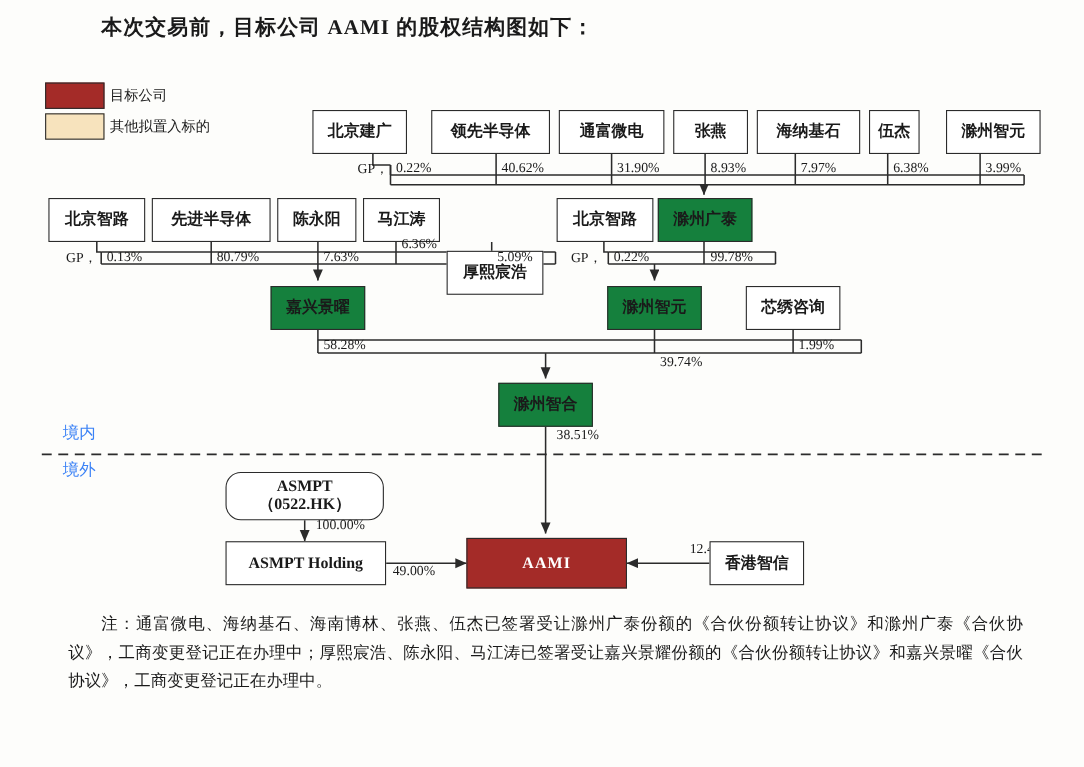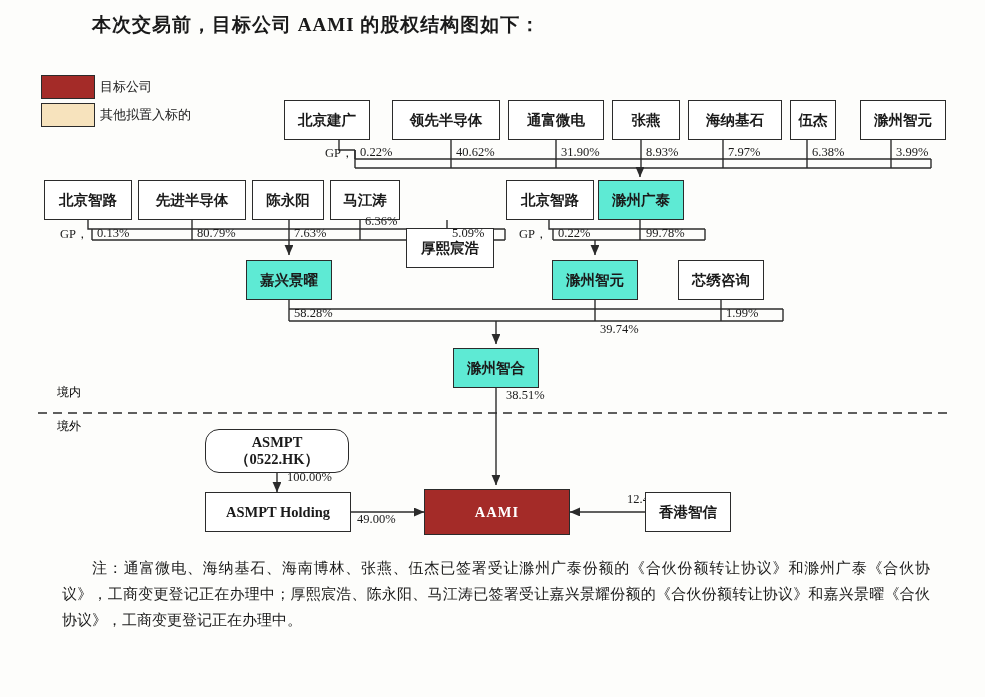--- a/index.html
+++ b/index.html
@@ -38,37 +38,37 @@
     border:1.4px solid #2b2b2b;
     background:#ffffff;
     box-sizing:border-box;
     display:flex;align-items:center;justify-content:center;
     text-align:center;
     font-size:14.5px;
     font-weight:bold;
     line-height:1.15;
     white-space:nowrap;
   }
-  .node.cream{background:#5eead4;}
+  .node.cream{background:#15803d;}
   .node.redbox{background:#a42b28;color:#ffffff;letter-spacing:1px;}
 
   
   .pct{
     position:absolute;
     font-size:12.5px;
     white-space:nowrap;
     font-family:"Liberation Serif","DejaVu Serif",serif;
   }
   .gp{
     position:absolute;font-size:12.5px;white-space:nowrap;
   }
 
   
   .sidelbl{
-    position:absolute;font-size:12px;white-space:nowrap;color:#000000;
+    position:absolute;font-size:15px;white-space:nowrap;color:#3b82f6;
   }
 
   
   .note{
     position:absolute;left:62px;top:556px;width:868px;
     font-size:15px;line-height:1.72;text-align:justify;
     text-indent:2em;
   }
 </style>
 </head>

